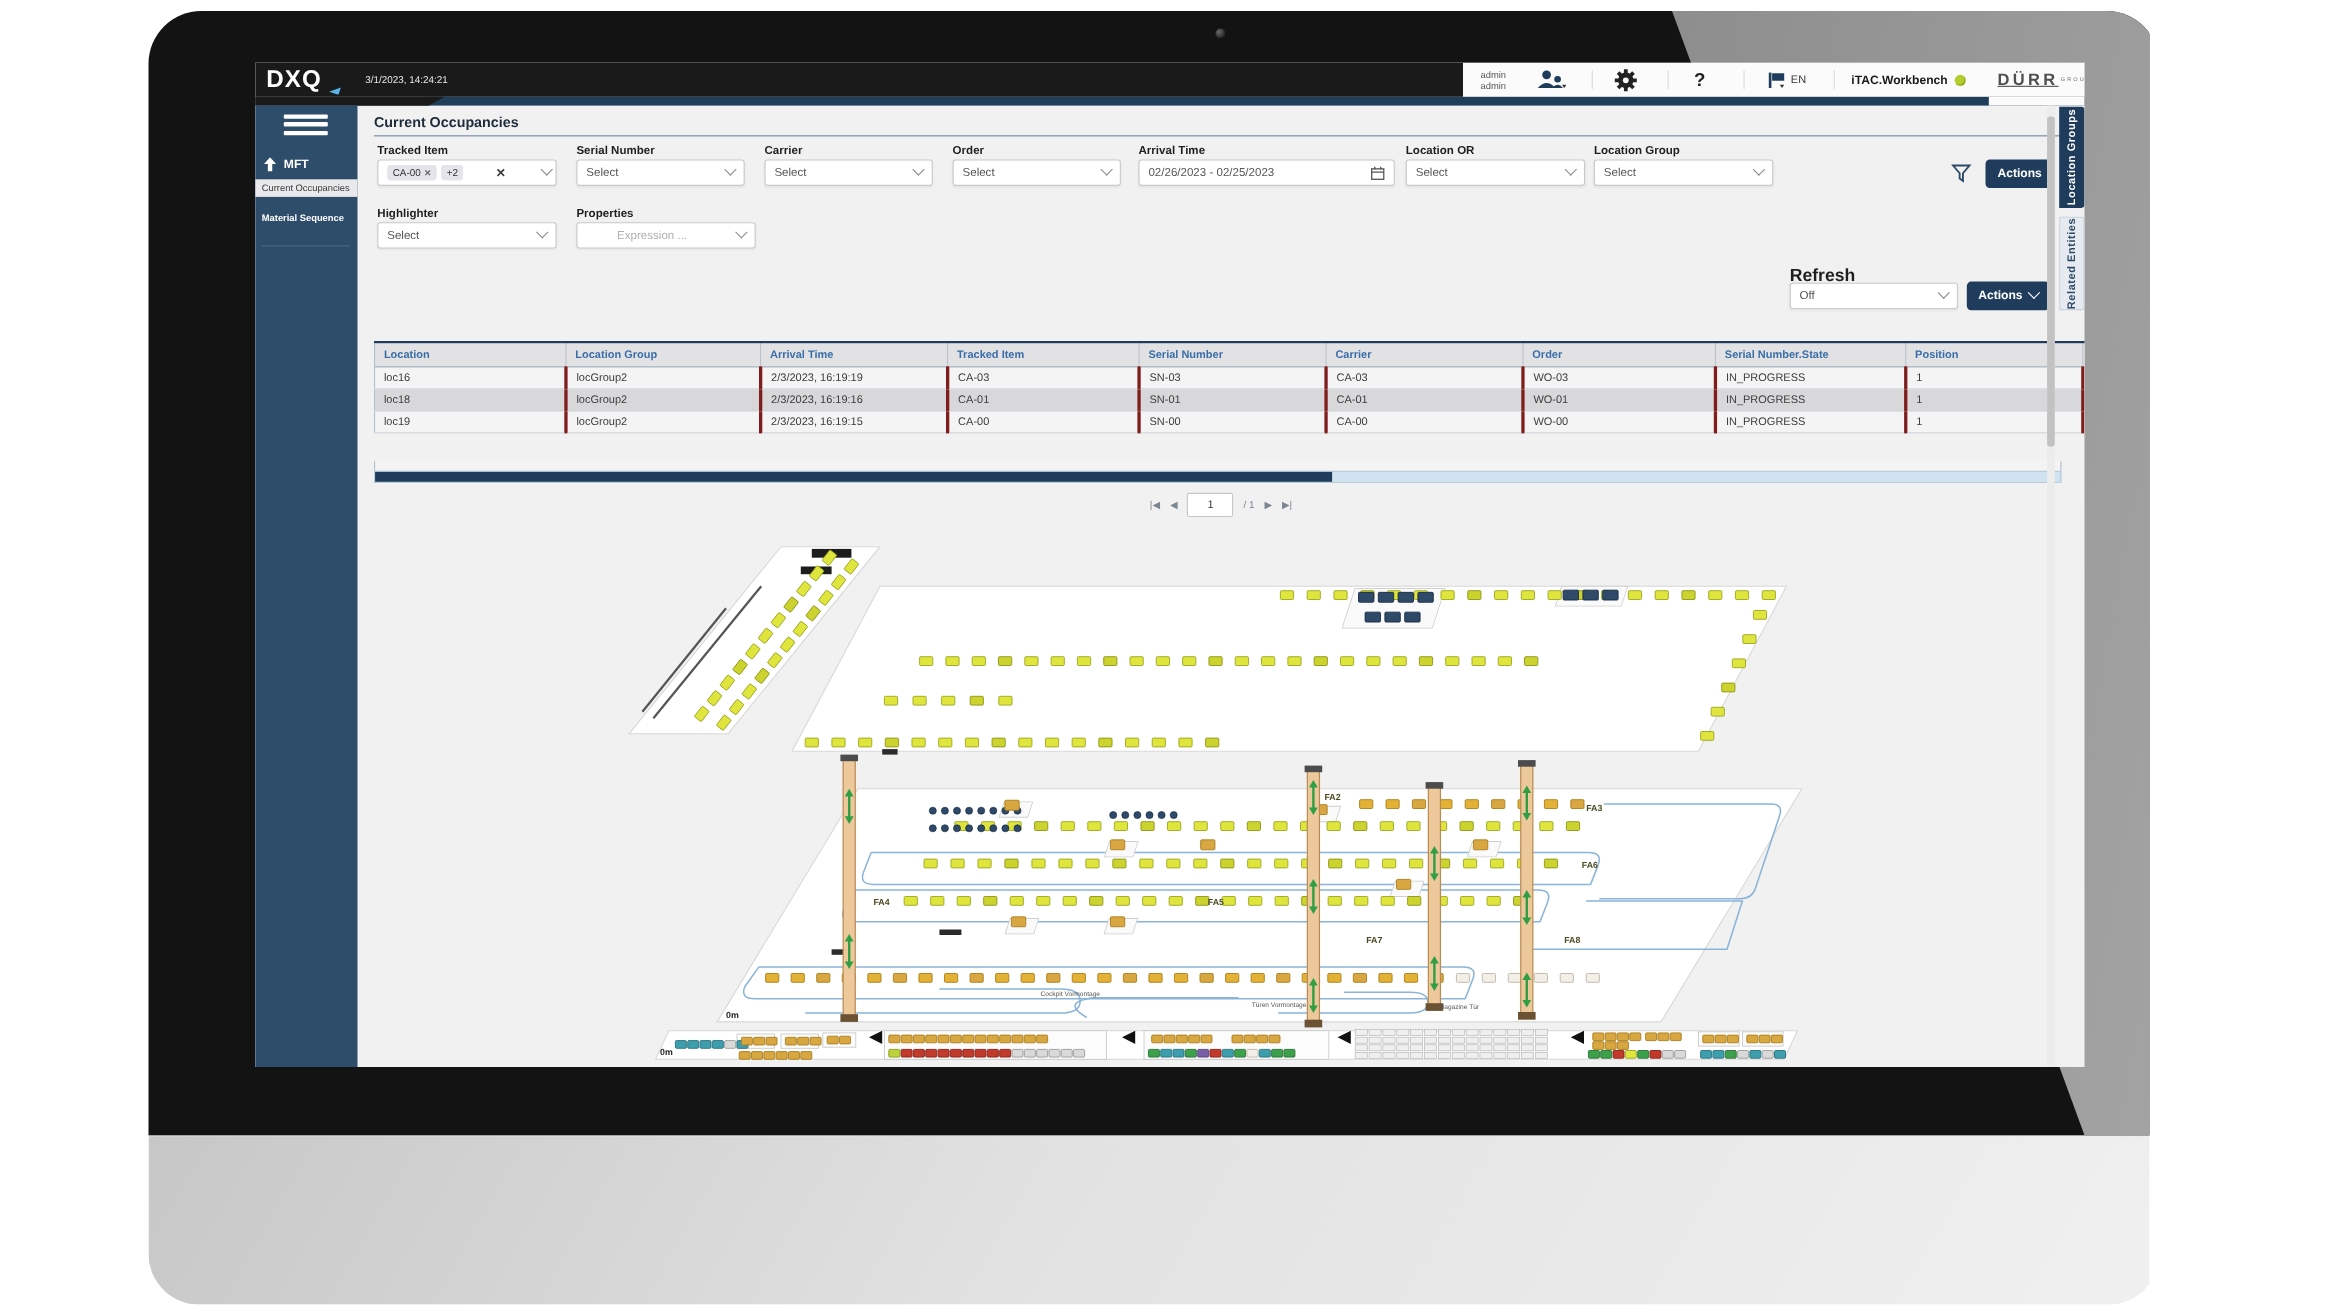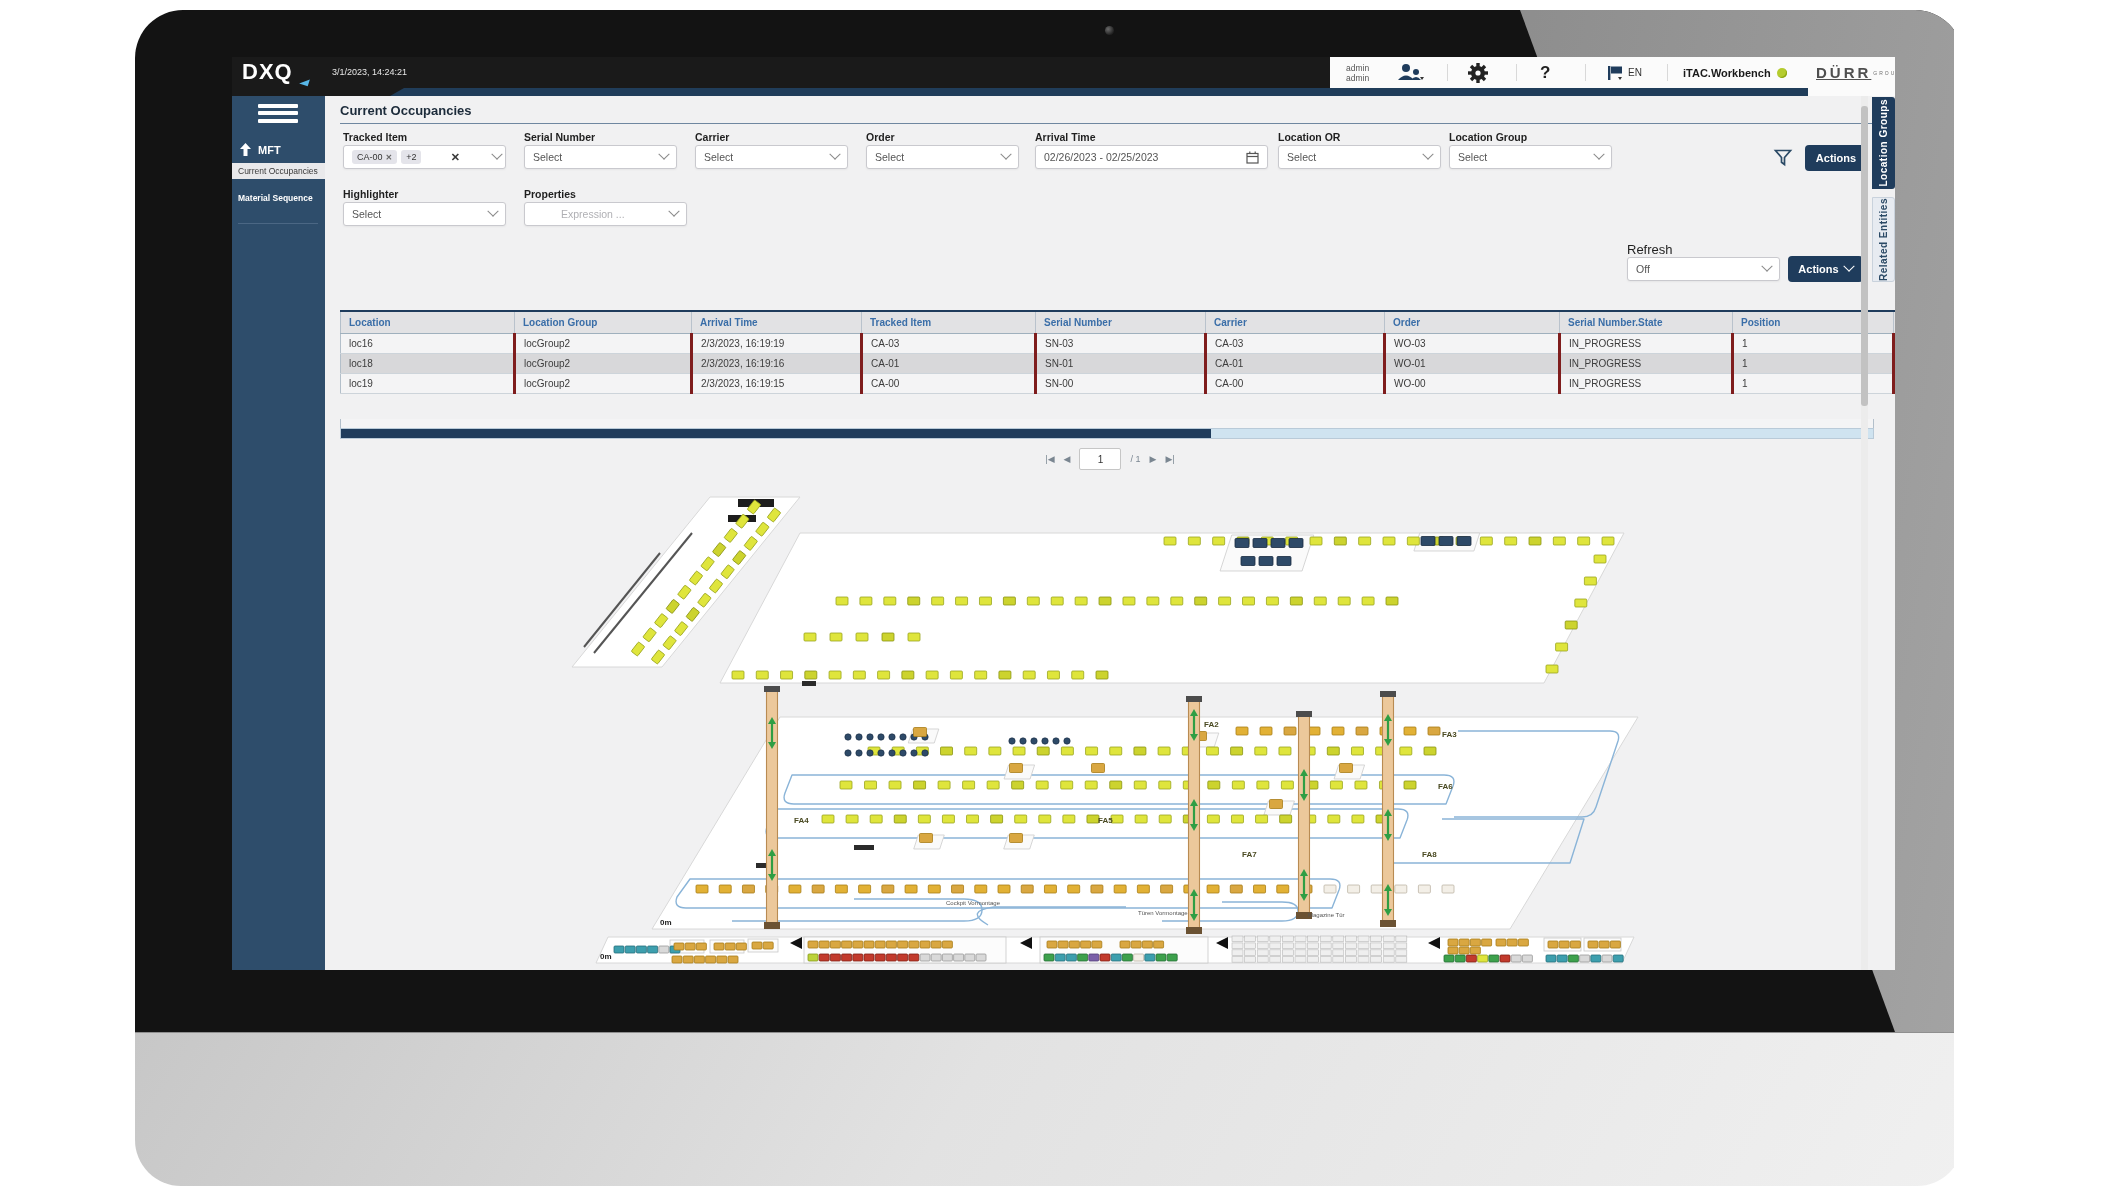--- a/index.html
+++ b/index.html
@@ -90,21 +90,21 @@
   .pager .pbtn{cursor:pointer;}
   
   .vscroll{position:absolute;left:1629px;top:39px;width:7px;height:874px;background:#ececec;}
   .vthumb{position:absolute;left:0;top:10px;width:7px;height:300px;background:#c2c2c2;border-radius:3px;}
   .side-tab{position:absolute;left:1640px;width:23px;display:flex;align-items:center;justify-content:center;}
   .side-tab span{writing-mode:vertical-rl;transform:rotate(180deg);font-size:10px;font-weight:bold;
         letter-spacing:.5px;white-space:nowrap;}
   .side-tab.active{top:40px;height:92px;background:#1f3c5c;color:#fff;border-radius:0 3px 3px 0;}
   .side-tab.inactive{top:140px;height:85px;background:#e7ebf1;color:#2b4a66;border:1px solid #c9d2dc;
         box-sizing:border-box;border-radius:0 3px 3px 0;}
-  .refresh-label{position:absolute;font-size:13px;font-weight:normal;color:#1f1f1f;}
+  .refresh-label{position:absolute;font-size:16px;font-weight:bold;color:#1f1f1f;}
   #floorplan{position:absolute;left:217px;top:389px;}
 </style>
 </head>
 <body>
 
 <div id="stage">
   <div class="bezel">
     <div class="reflection"></div>
     <div class="camera"></div>
   </div>

